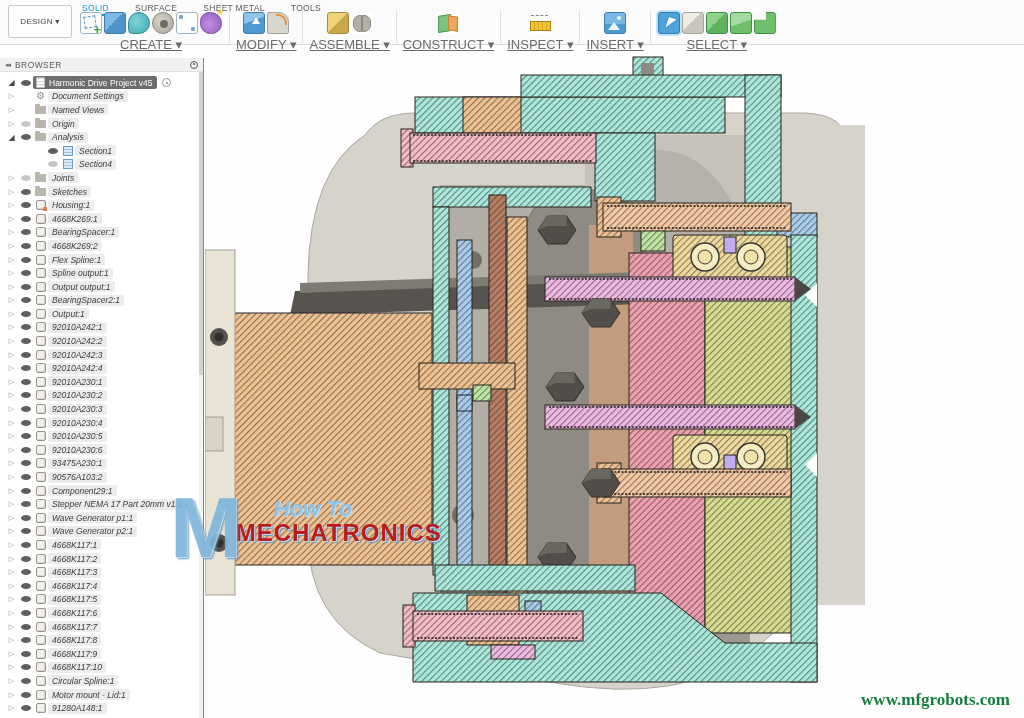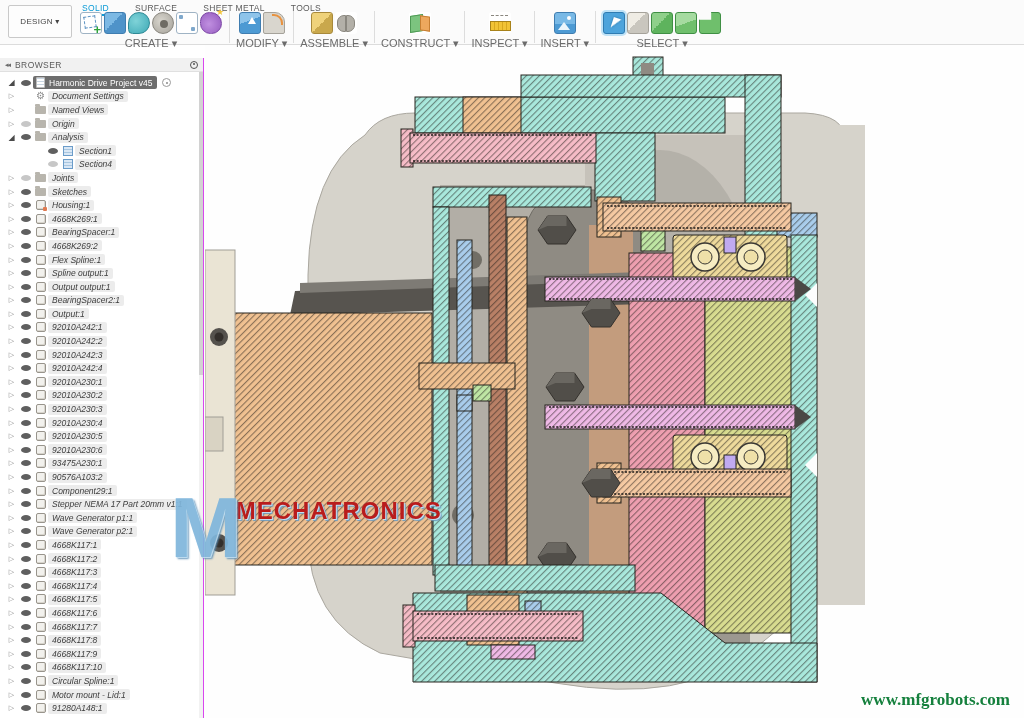--- a/index.html
+++ b/index.html
@@ -12,21 +12,21 @@
   .design-btn { position:absolute; left:8px; top:5px; width:64px; height:33px;
                 border:1px solid #c9c9c9; border-radius:2px; background:#fdfdfd;
                 font-size:8px; color:#444; display:flex; align-items:center; justify-content:center;
                 letter-spacing:.3px; }
   .tabs { position:absolute; left:80px; top:1px; display:flex; gap:22px; }
   .tab { font-size:8.5px; color:#5a5a5a; padding:2px 2px 1px; letter-spacing:.3px; cursor:default; }
   .tab.active { color:var(--accent,#0a9bd7); border-bottom:2px solid var(--accent,#0a9bd7); }
   .tool-strip { position:absolute; left:76px; top:11px; display:flex; align-items:flex-start; }
   .tool-group { display:flex; flex-direction:column; align-items:center; padding:0 3px; }
   .tg-icons { display:flex; align-items:center; height:24px; }
-  .tg-label { font-size:11px; color:#6b6b6b; margin-top:2px; white-space:nowrap; }
+  .tg-label { font-size:13px; color:#6b6b6b; margin-top:2px; white-space:nowrap;text-decoration:underline; }
   .tool-sep { width:1px; height:32px; background:#ddd; margin:0 3px; }
   .tool-icon { width:22px; height:22px; margin:0 1px; border-radius:3px; position:relative; }
   .tool-icon.tool-active { box-shadow:0 0 0 2px #bfe2f6; background:#4da4dc !important; }
 
   
   .icon-sketch { background:#fff; border:1px solid #9fb3c4; }
   .icon-sketch::before { content:""; position:absolute; left:3px; top:3px; width:10px; height:10px;
       border:1px dashed #5e94c3; transform:rotate(-8deg); }
   .icon-sketch::after { content:"+"; position:absolute; right:0px; bottom:-4px; color:#2fa33c;
       font-size:13px; font-weight:bold; }
@@ -878,16 +878,17 @@
     </g>
   </svg>
 
   <span class="site-credit">www.mfgrobots.com</span>
 </div>
 
 <div class="watermark">
   <div class="wm-top">
     <span class="wm-m">M</span>
     <div class="wm-text">
+      <div class="wm-line1">How To</div>
       <div class="wm-line2">MECHATRONICS</div>
     </div>
   </div>
 </div>
 
 </body></html>

